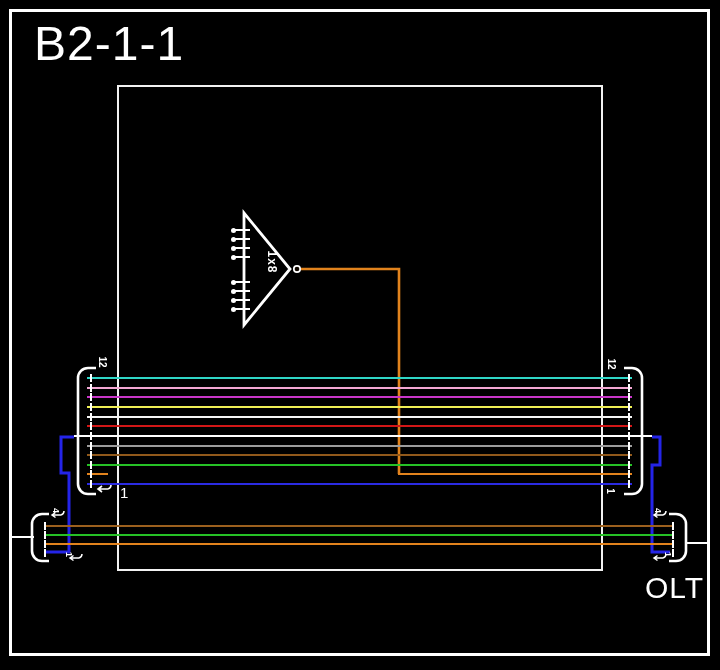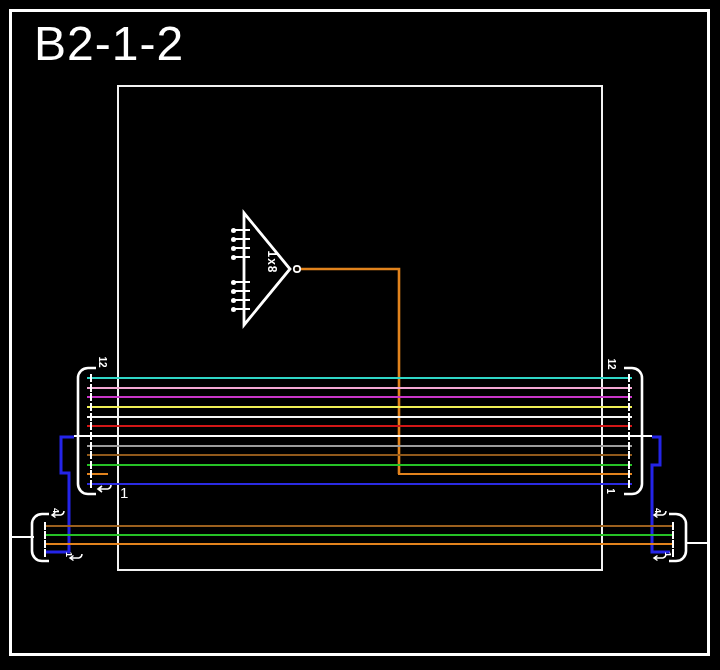--- a/index.html
+++ b/index.html
@@ -20,21 +20,21 @@
                   transform:rotate(90deg);line-height:1;letter-spacing:1px;}
   #olt{left:645px;top:571px;font-size:30px;color:#fff;letter-spacing:1px;}
 </style>
 </head>
 <body>
 
 <div id="stage">
 
   <div id="frame" class="abs"></div>
 
-  <div id="title" class="abs">B2-1-2</div>
+  <div id="title" class="abs">B2-1-1</div>
 
   <div id="bigbox" class="abs"></div>
 
   <svg id="art" class="abs" viewBox="0 0 720 670" xmlns="http://www.w3.org/2000/svg">
 
     <polygon points="244,213 244,325 290,269" fill="none" stroke="#fff" stroke-width="2.8"></polygon>
 
     <circle id="apex-circle" cx="297" cy="269" r="3.2" fill="#100800" stroke="#fff" stroke-width="1.7"></circle>
 
     <polyline id="drop-line" points="301,269 399,269 399,474" fill="none" stroke="#E2831D" stroke-width="2.6"></polyline>
@@ -129,13 +129,14 @@
   <div class="vlabel" style="left:96px;top:357px;">12</div>
   <div class="ulabel" style="left:120px;top:485px;">1</div>
   <div class="vlabel" style="left:605px;top:359px;">12</div>
   <div class="vlabel" style="left:607px;top:486px;">1</div>
 
   <div class="vlabel tiny" style="left:53px;top:506px;">4</div>
   <div class="vlabel tiny" style="left:66px;top:550px;">1</div>
   <div class="vlabel tiny" style="left:655px;top:506px;">4</div>
   <div class="vlabel tiny" style="left:665px;top:550px;">1</div>
 
+  <div id="olt" class="abs">OLT</div>
 </div>
 
 </body></html>

